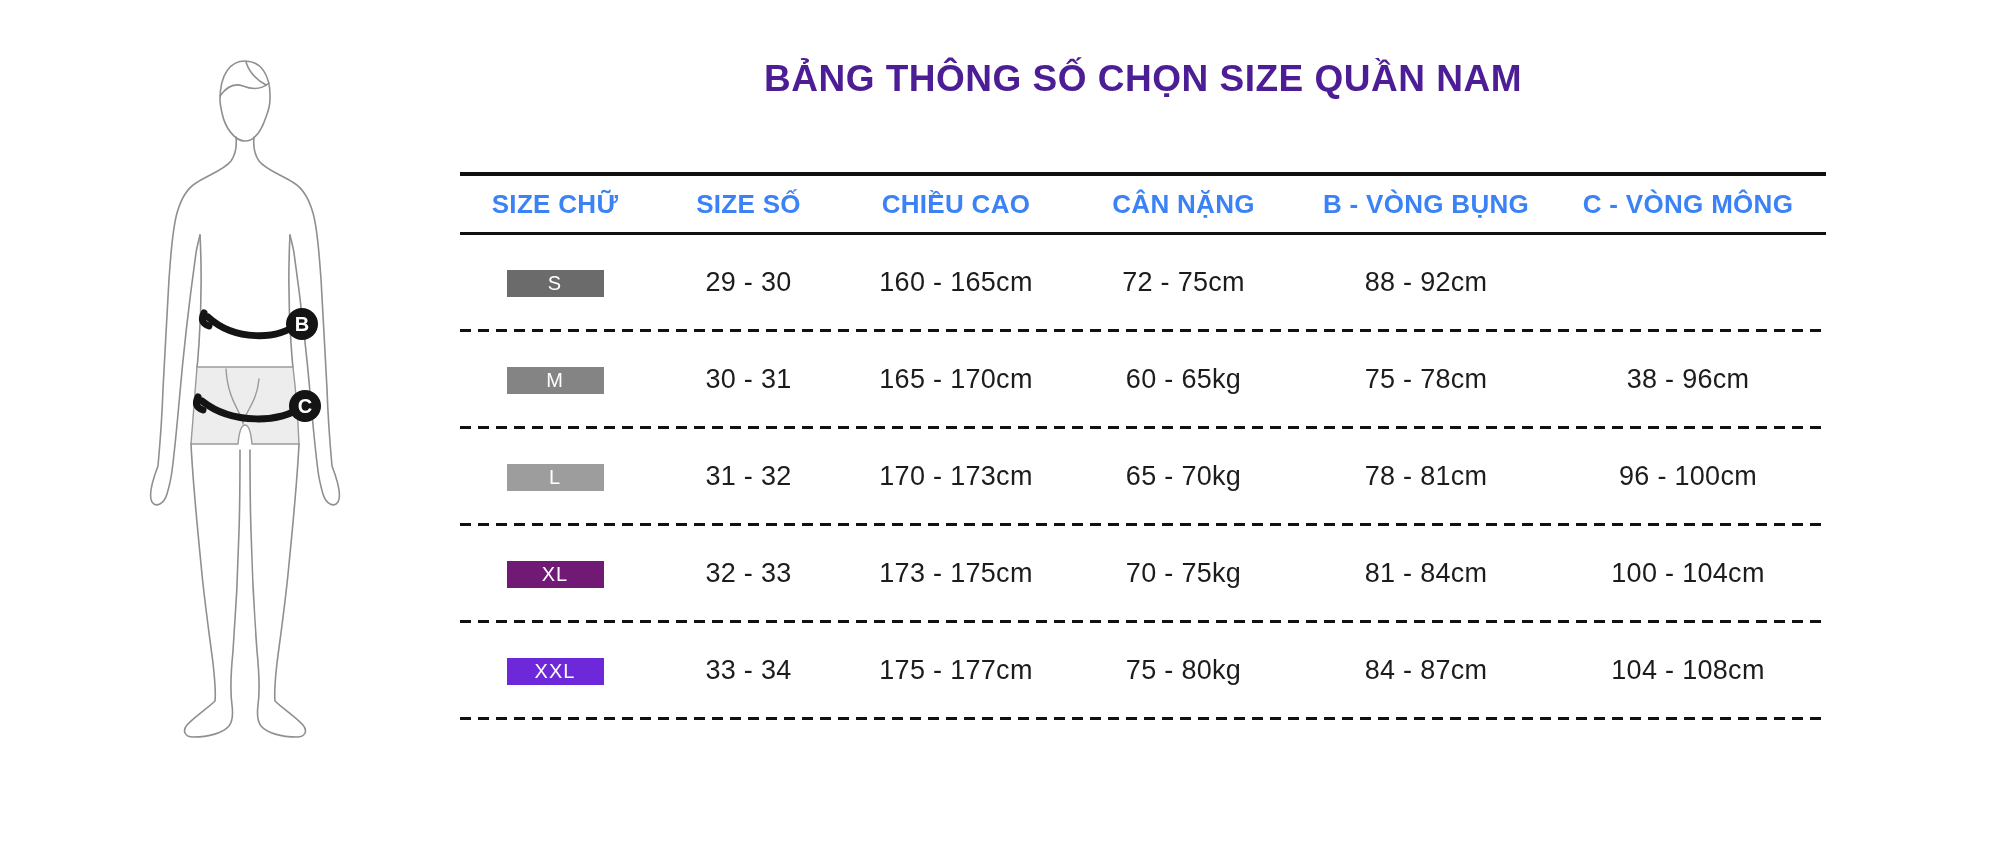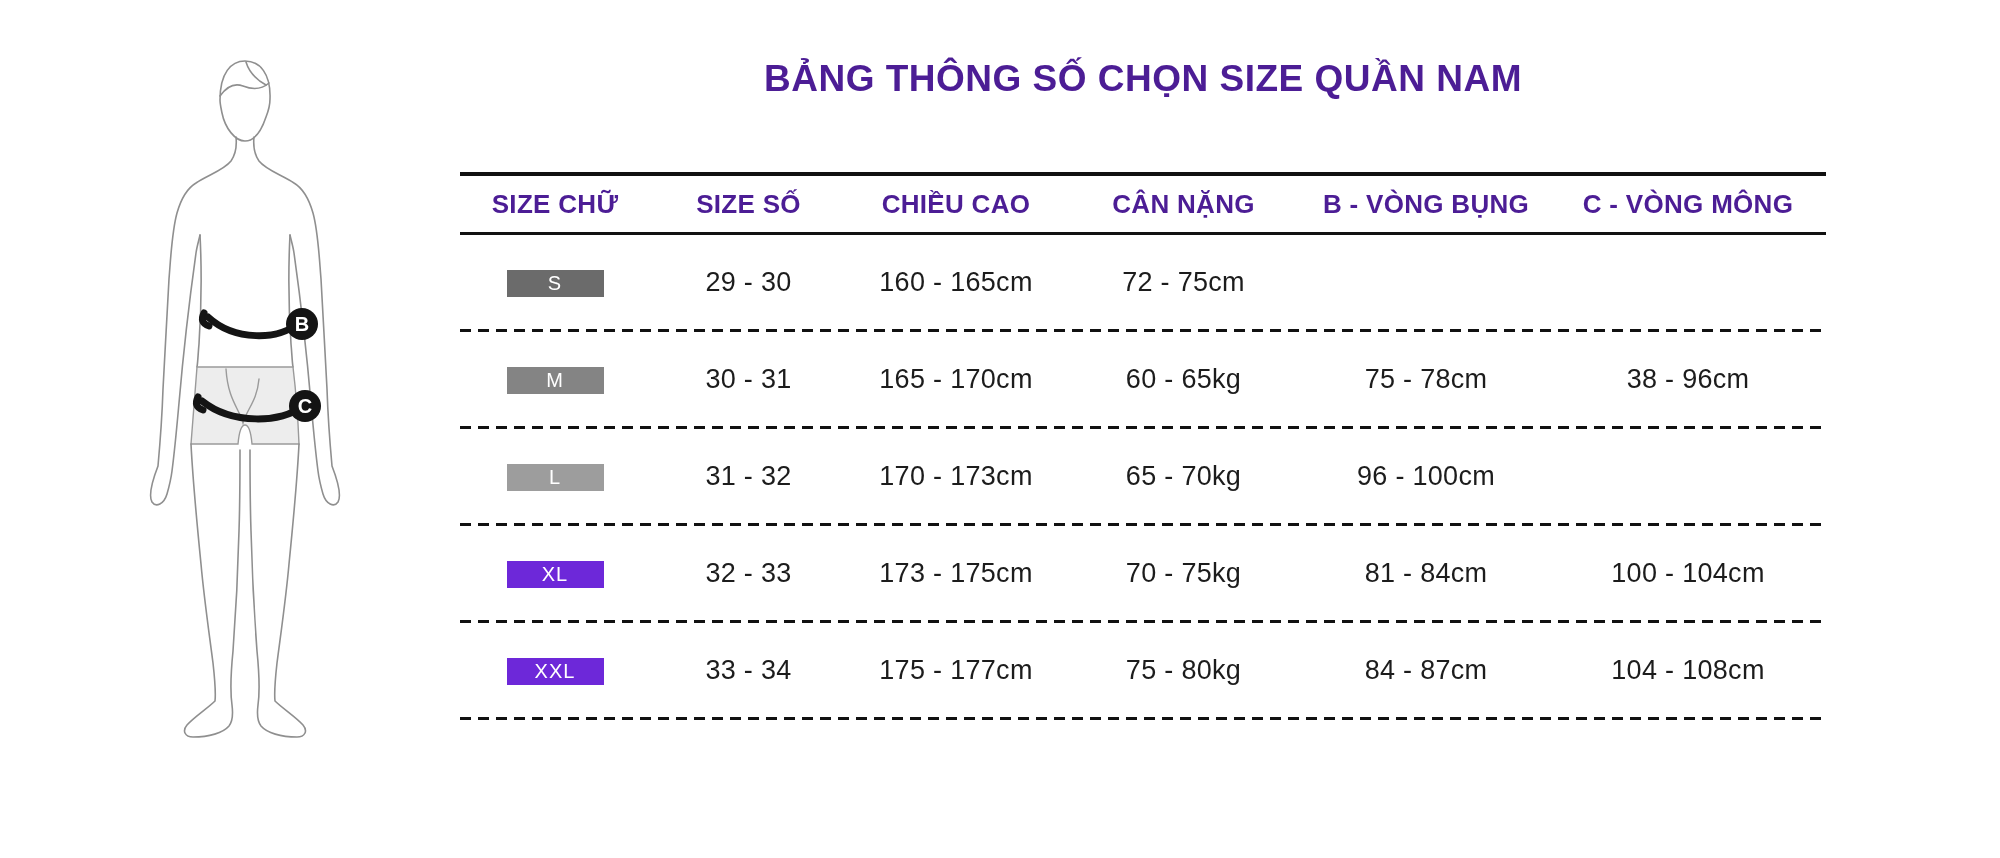--- a/index.html
+++ b/index.html
@@ -20,21 +20,21 @@
   .figure-wrap{position:absolute;left:140px;top:52px;width:250px;height:706px;}
   .size-table{position:absolute;left:460px;top:172px;width:1366px;}
   .rule-top{height:4px;background:#111;}
   .rule-mid{height:3px;background:#111;}
   .t-header{
     display:grid;
     grid-template-columns:190px 197px 218px 237px 248px 276px;
     align-items:center;height:56px;
   }
   .t-header span{
-    text-align:center;font-size:26px;font-weight:700;color:#4c1d95;letter-spacing:.3px;
+    text-align:center;font-size:26px;font-weight:700;color:#3b82f6;letter-spacing:.3px;
   }
   .t-row{
     display:grid;
     grid-template-columns:190px 197px 218px 237px 248px 276px;
     align-items:center;height:94px;
   }
   .t-cell{text-align:center;font-size:27px;color:#1c1c1c;letter-spacing:.3px;}
   .size-badge{
     display:inline-block;width:97px;height:27px;line-height:27px;
     color:#ffffff;font-size:20px;letter-spacing:1px;text-align:center;
@@ -102,20 +102,21 @@
     </div>
     <div class="rule-mid"></div>
     <div id="table-body">
   <div class="t-row">
     <div class="t-cell">
       <span class="size-badge" style="background: rgb(107, 107, 107);">S</span>
     </div>
     <div class="t-cell">29 - 30</div>
     <div class="t-cell">160 - 165cm</div>
     <div class="t-cell">72 - 75cm</div>
+    <div class="t-cell">88 - 92cm</div>
   </div>
   <div class="t-divider"></div>
 
   <div class="t-row">
     <div class="t-cell">
       <span class="size-badge" style="background: rgb(132, 132, 132);">M</span>
     </div>
     <div class="t-cell">30 - 31</div>
     <div class="t-cell">165 - 170cm</div>
     <div class="t-cell">60 - 65kg</div>
@@ -124,27 +125,28 @@
   </div>
   <div class="t-divider"></div>
 
   <div class="t-row">
     <div class="t-cell">
       <span class="size-badge" style="background: rgb(157, 157, 157);">L</span>
     </div>
     <div class="t-cell">31 - 32</div>
     <div class="t-cell">170 - 173cm</div>
     <div class="t-cell">65 - 70kg</div>
+    <div class="t-cell">78 - 81cm</div>
     <div class="t-cell">96 - 100cm</div>
   </div>
   <div class="t-divider"></div>
 
   <div class="t-row">
     <div class="t-cell">
-      <span class="size-badge" style="background: #6d28d9;">XL</span>
+      <span class="size-badge" style="background: #701a75;">XL</span>
     </div>
     <div class="t-cell">32 - 33</div>
     <div class="t-cell">173 - 175cm</div>
     <div class="t-cell">70 - 75kg</div>
     <div class="t-cell">81 - 84cm</div>
     <div class="t-cell">100 - 104cm</div>
   </div>
   <div class="t-divider"></div>
 
   <div class="t-row">

